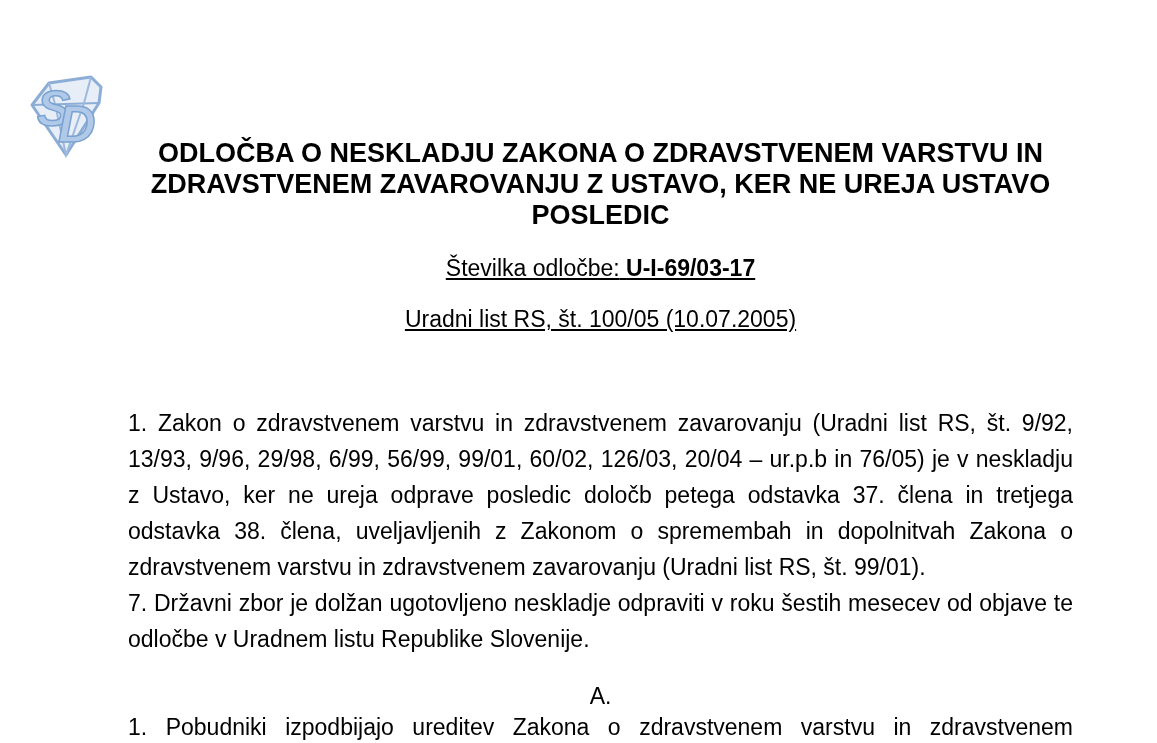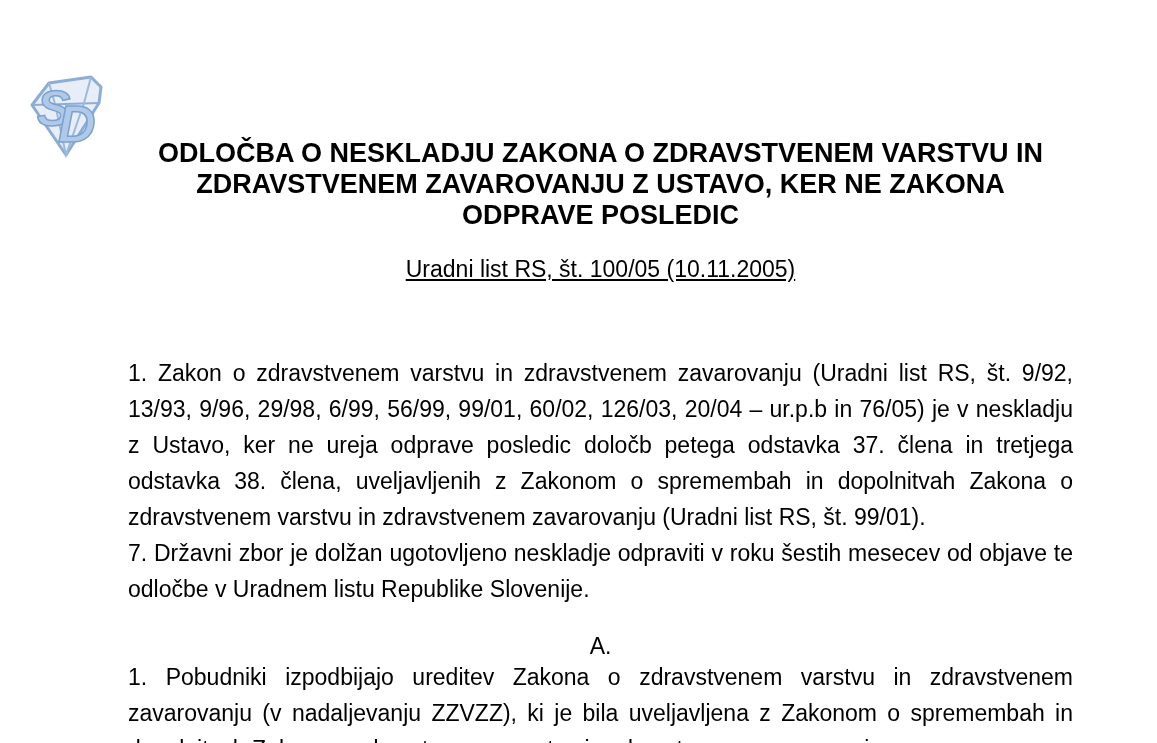--- a/index.html
+++ b/index.html
@@ -74,24 +74,25 @@
     <polyline points="8,35 75,33" fill="none" stroke="#8cadd6" stroke-width="2"></polyline>
     <polyline points="25,13 31,34" fill="none" stroke="#9db9dd" stroke-width="2"></polyline>
     <polyline points="67,7 60,33" fill="none" stroke="#9db9dd" stroke-width="2"></polyline>
     <polyline points="31,34 42,85 60,33" fill="none" stroke="#9db9dd" stroke-width="2"></polyline>
     <text x="13" y="56" font-family="Liberation Sans, sans-serif" font-size="50" font-weight="bold" font-style="italic" fill="#b0c9e8" stroke="#7aa2d0" stroke-width="1.5">S</text>
     <text x="34" y="72" font-family="Liberation Sans, sans-serif" font-size="52" font-weight="bold" font-style="italic" fill="#b0c9e8" stroke="#7aa2d0" stroke-width="1.5">D</text>
   </svg>
 
   <div class="content">
 
-    <h1 class="doc-title">ODLOČBA O NESKLADJU ZAKONA O ZDRAVSTVENEM VARSTVU IN ZDRAVSTVENEM ZAVAROVANJU Z USTAVO, KER NE ZAKONA ODPRAVE POSLEDIC</h1>
+    <h1 class="doc-title">ODLOČBA O NESKLADJU ZAKONA O ZDRAVSTVENEM VARSTVU IN ZDRAVSTVENEM ZAVAROVANJU Z USTAVO, KER NE UREJA USTAVO POSLEDIC</h1>
 
+    <p class="subline decision-line"><span class="underline"><span>Številka odločbe:</span> <span class="value-bold">U-I-69/03-17</span></span></p>
 
-    <p class="subline gazette-line"><span class="underline">Uradni list RS, št. 100/05 (10.11.2005)</span></p>
+    <p class="subline gazette-line"><span class="underline">Uradni list RS, št. 100/05 (10.07.2005)</span></p>
 
     <p class="para para-first">1. Zakon o zdravstvenem varstvu in zdravstvenem zavarovanju (Uradni list RS, št. 9/92, 13/93, 9/96, 29/98, 6/99, 56/99, 99/01, 60/02, 126/03, 20/04 – ur.p.b in 76/05) je v neskladju z Ustavo, ker ne ureja odprave posledic določb petega odstavka 37. člena in tretjega odstavka 38. člena, uveljavljenih z Zakonom o spremembah in dopolnitvah Zakona o zdravstvenem varstvu in zdravstvenem zavarovanju (Uradni list RS, št. 99/01).</p>
 
     <p class="para">7. Državni zbor je dolžan ugotovljeno neskladje odpraviti v roku šestih mesecev od objave te odločbe v Uradnem listu Republike Slovenije.</p>
 
 
     <p class="section-label">A.</p>
 
     <p class="para">1. Pobudniki izpodbijajo ureditev Zakona o zdravstvenem varstvu in zdravstvenem zavarovanju (v nadaljevanju ZZVZZ), ki je bila uveljavljena z Zakonom o spremembah in dopolnitvah Zakona o zdravstvenem varstvu in zdravstvenem zavarovanju</p>
 

